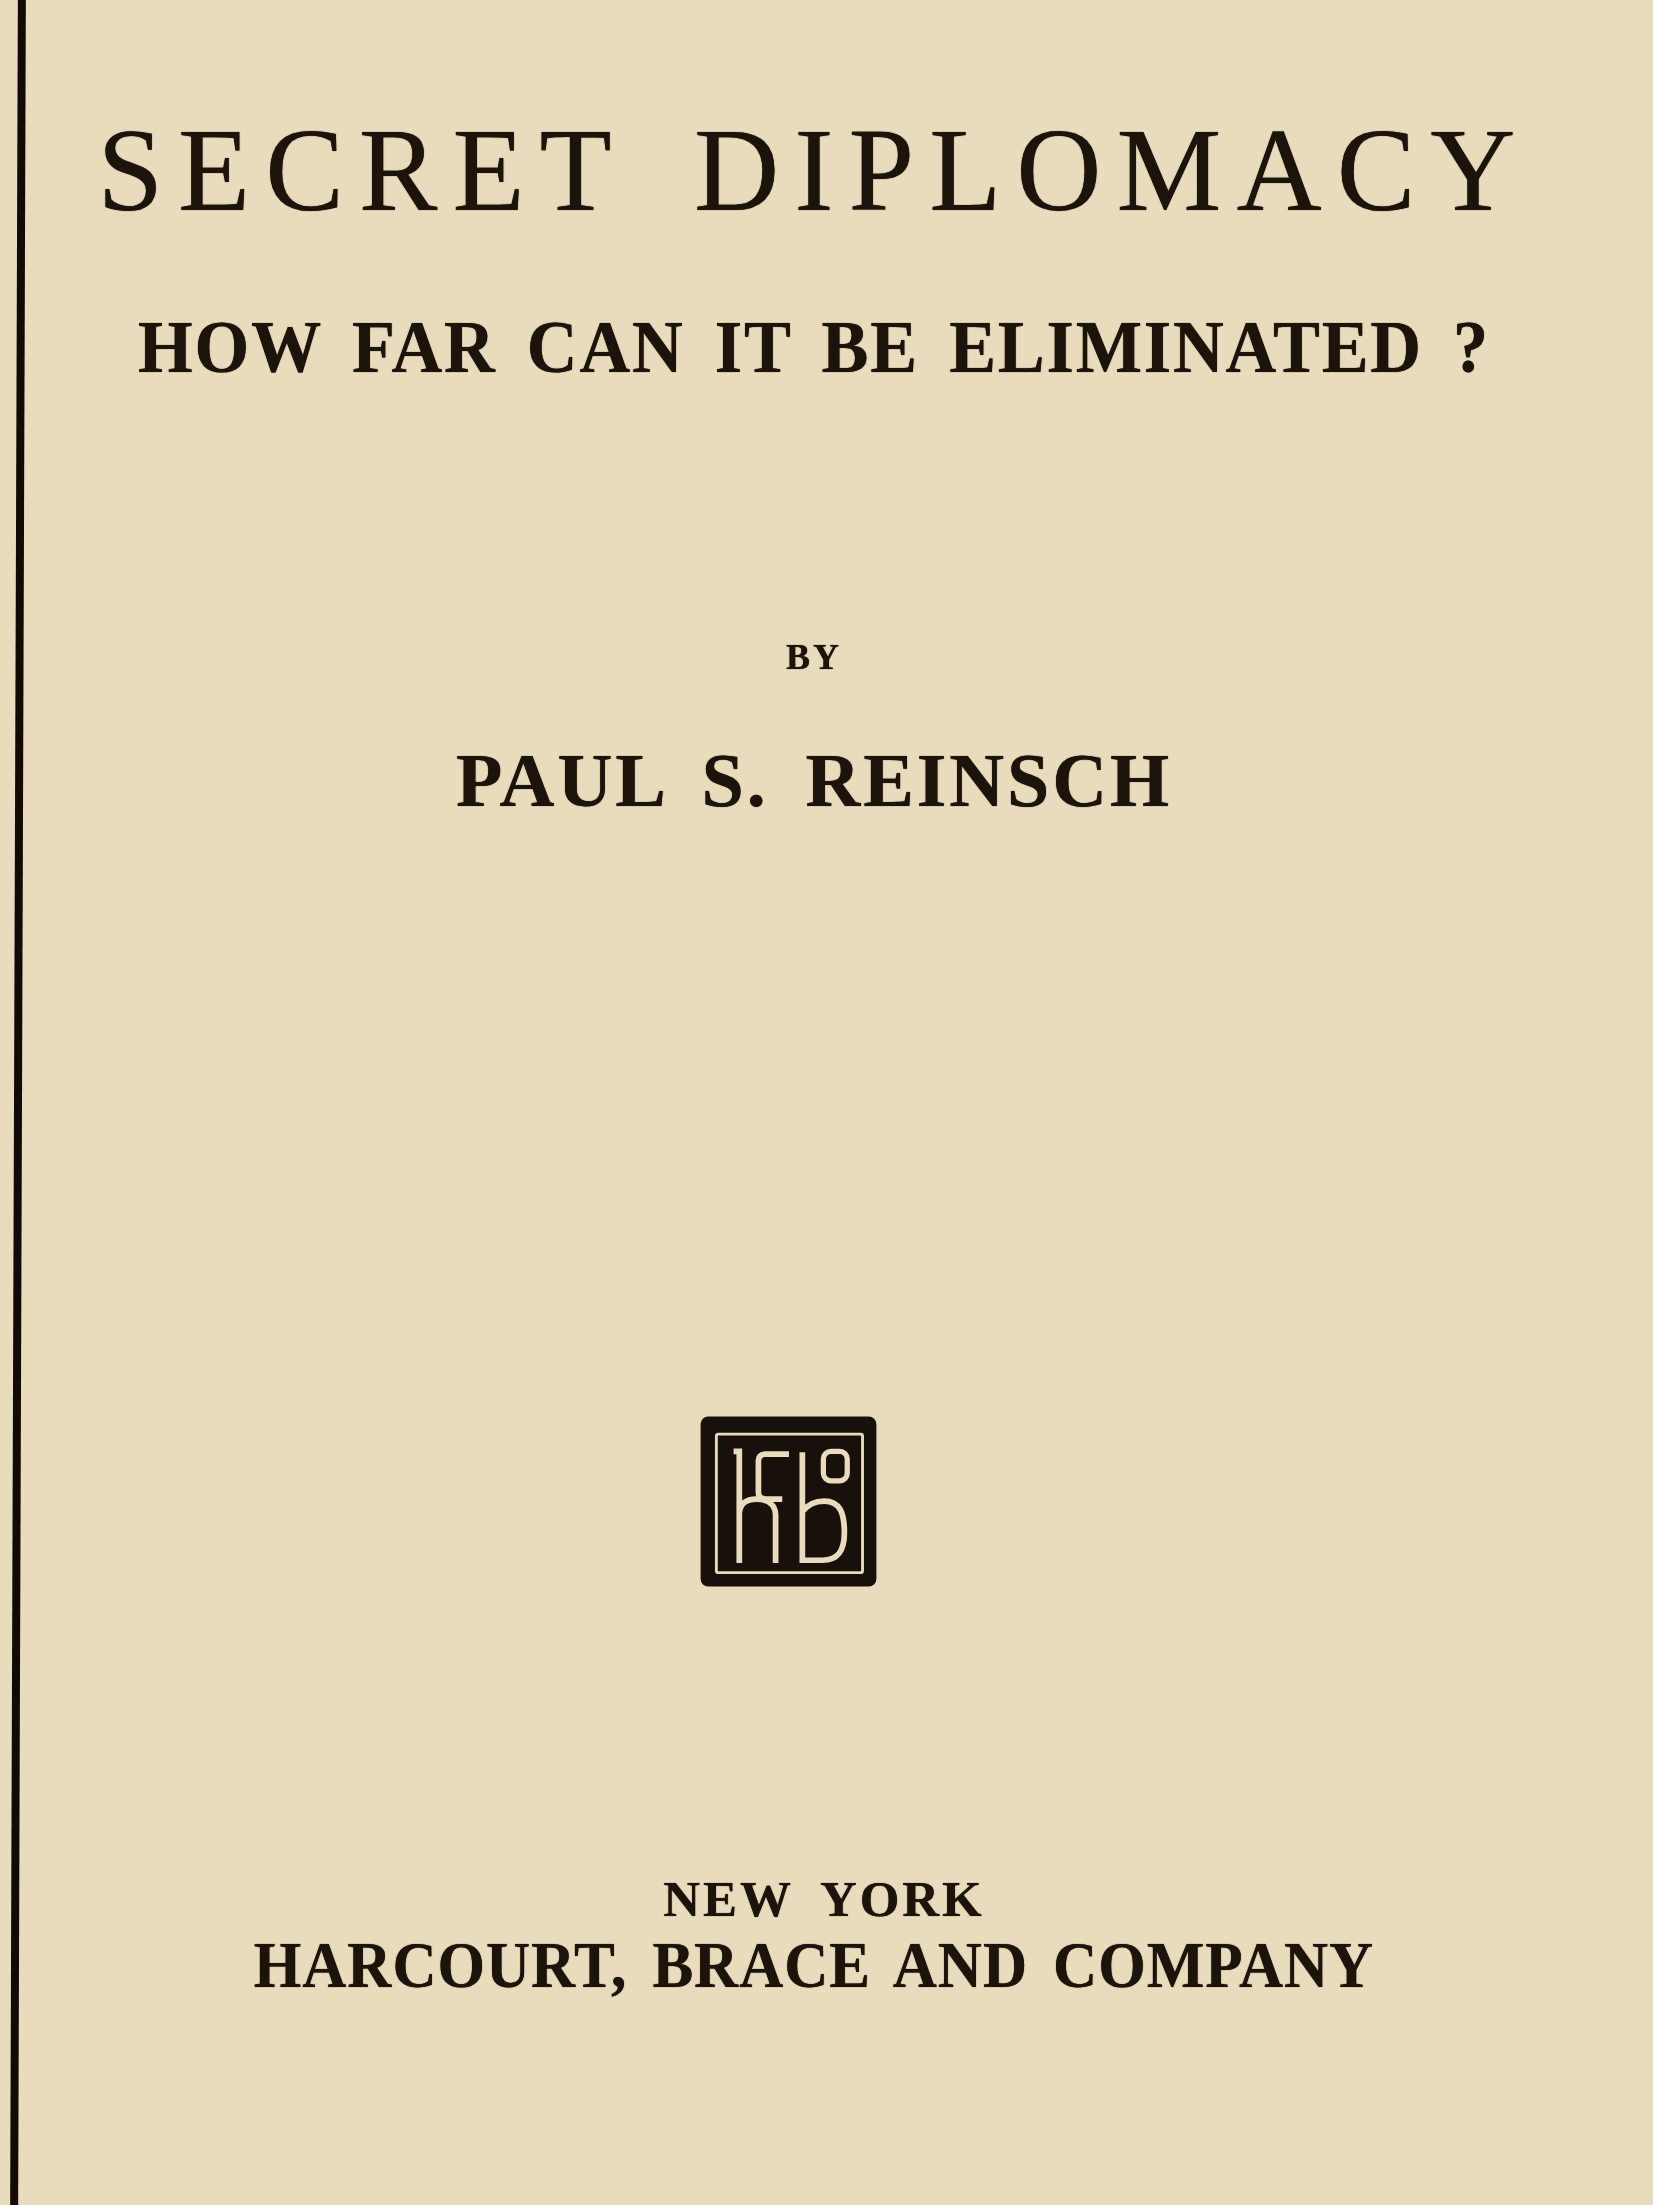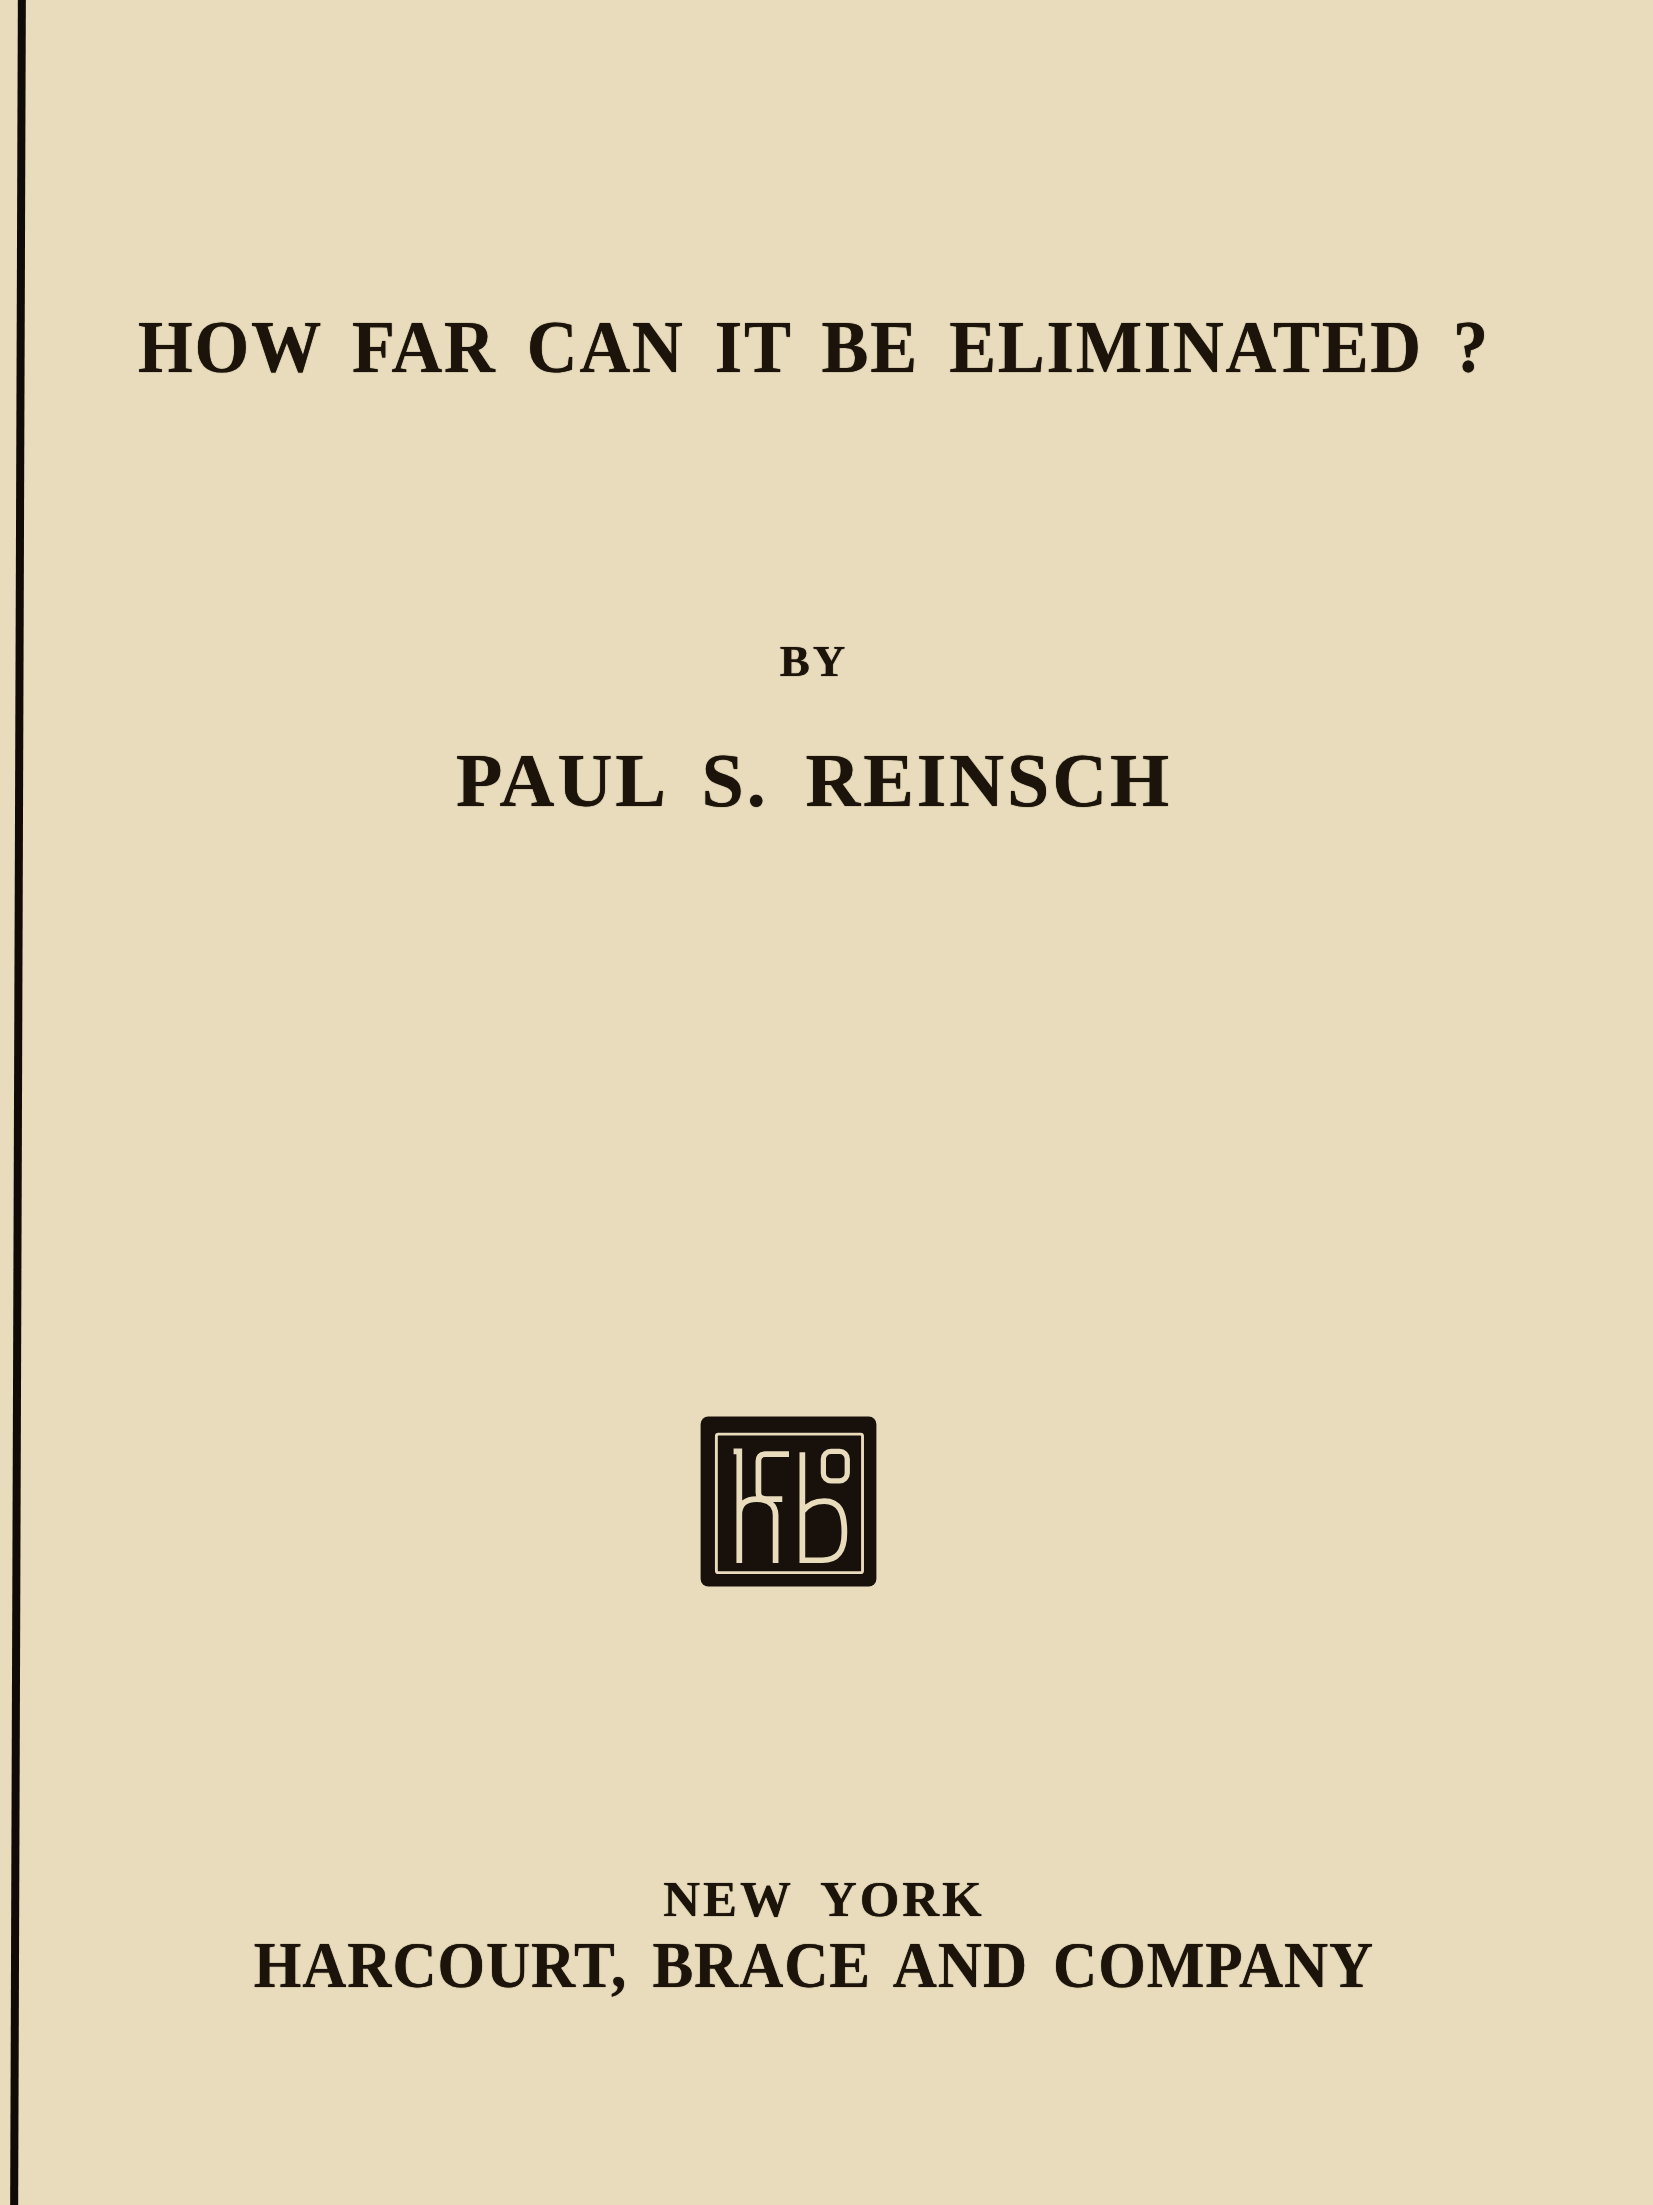--- a/index.html
+++ b/index.html
@@ -47,21 +47,21 @@
   .subtitle {
     top: 310px;
     font-size: 74px;
     font-weight: bold;
     letter-spacing: 1.9px;
     word-spacing: 11.4px;
     transform: scaleX(0.95);
   }
   .byline {
     top: 639px;
-    font-size: 45px;
+    font-size: 36px;
     font-weight: bold;
     letter-spacing: 2.9px;
   }
   .author {
     top: 742px;
     font-size: 76px;
     font-weight: bold;
     letter-spacing: 2.9px;
     word-spacing: 15px;
   }
@@ -90,20 +90,21 @@
     transform: scaleX(0.94);
   }
 </style>
 </head>
 <body>
 
 <div class="page">
 
   <div class="left-rule"></div>
 
+  <h1 class="line title">SECRET DIPLOMACY</h1>
 
   <h2 class="line subtitle">HOW FAR CAN IT BE ELIMINATED ?</h2>
 
   <div class="line byline">BY</div>
 
   <div class="line author">PAUL S. REINSCH</div>
 
   <div class="logo">
     <svg viewBox="0 0 185 179" xmlns="http://www.w3.org/2000/svg" aria-hidden="true">
 

